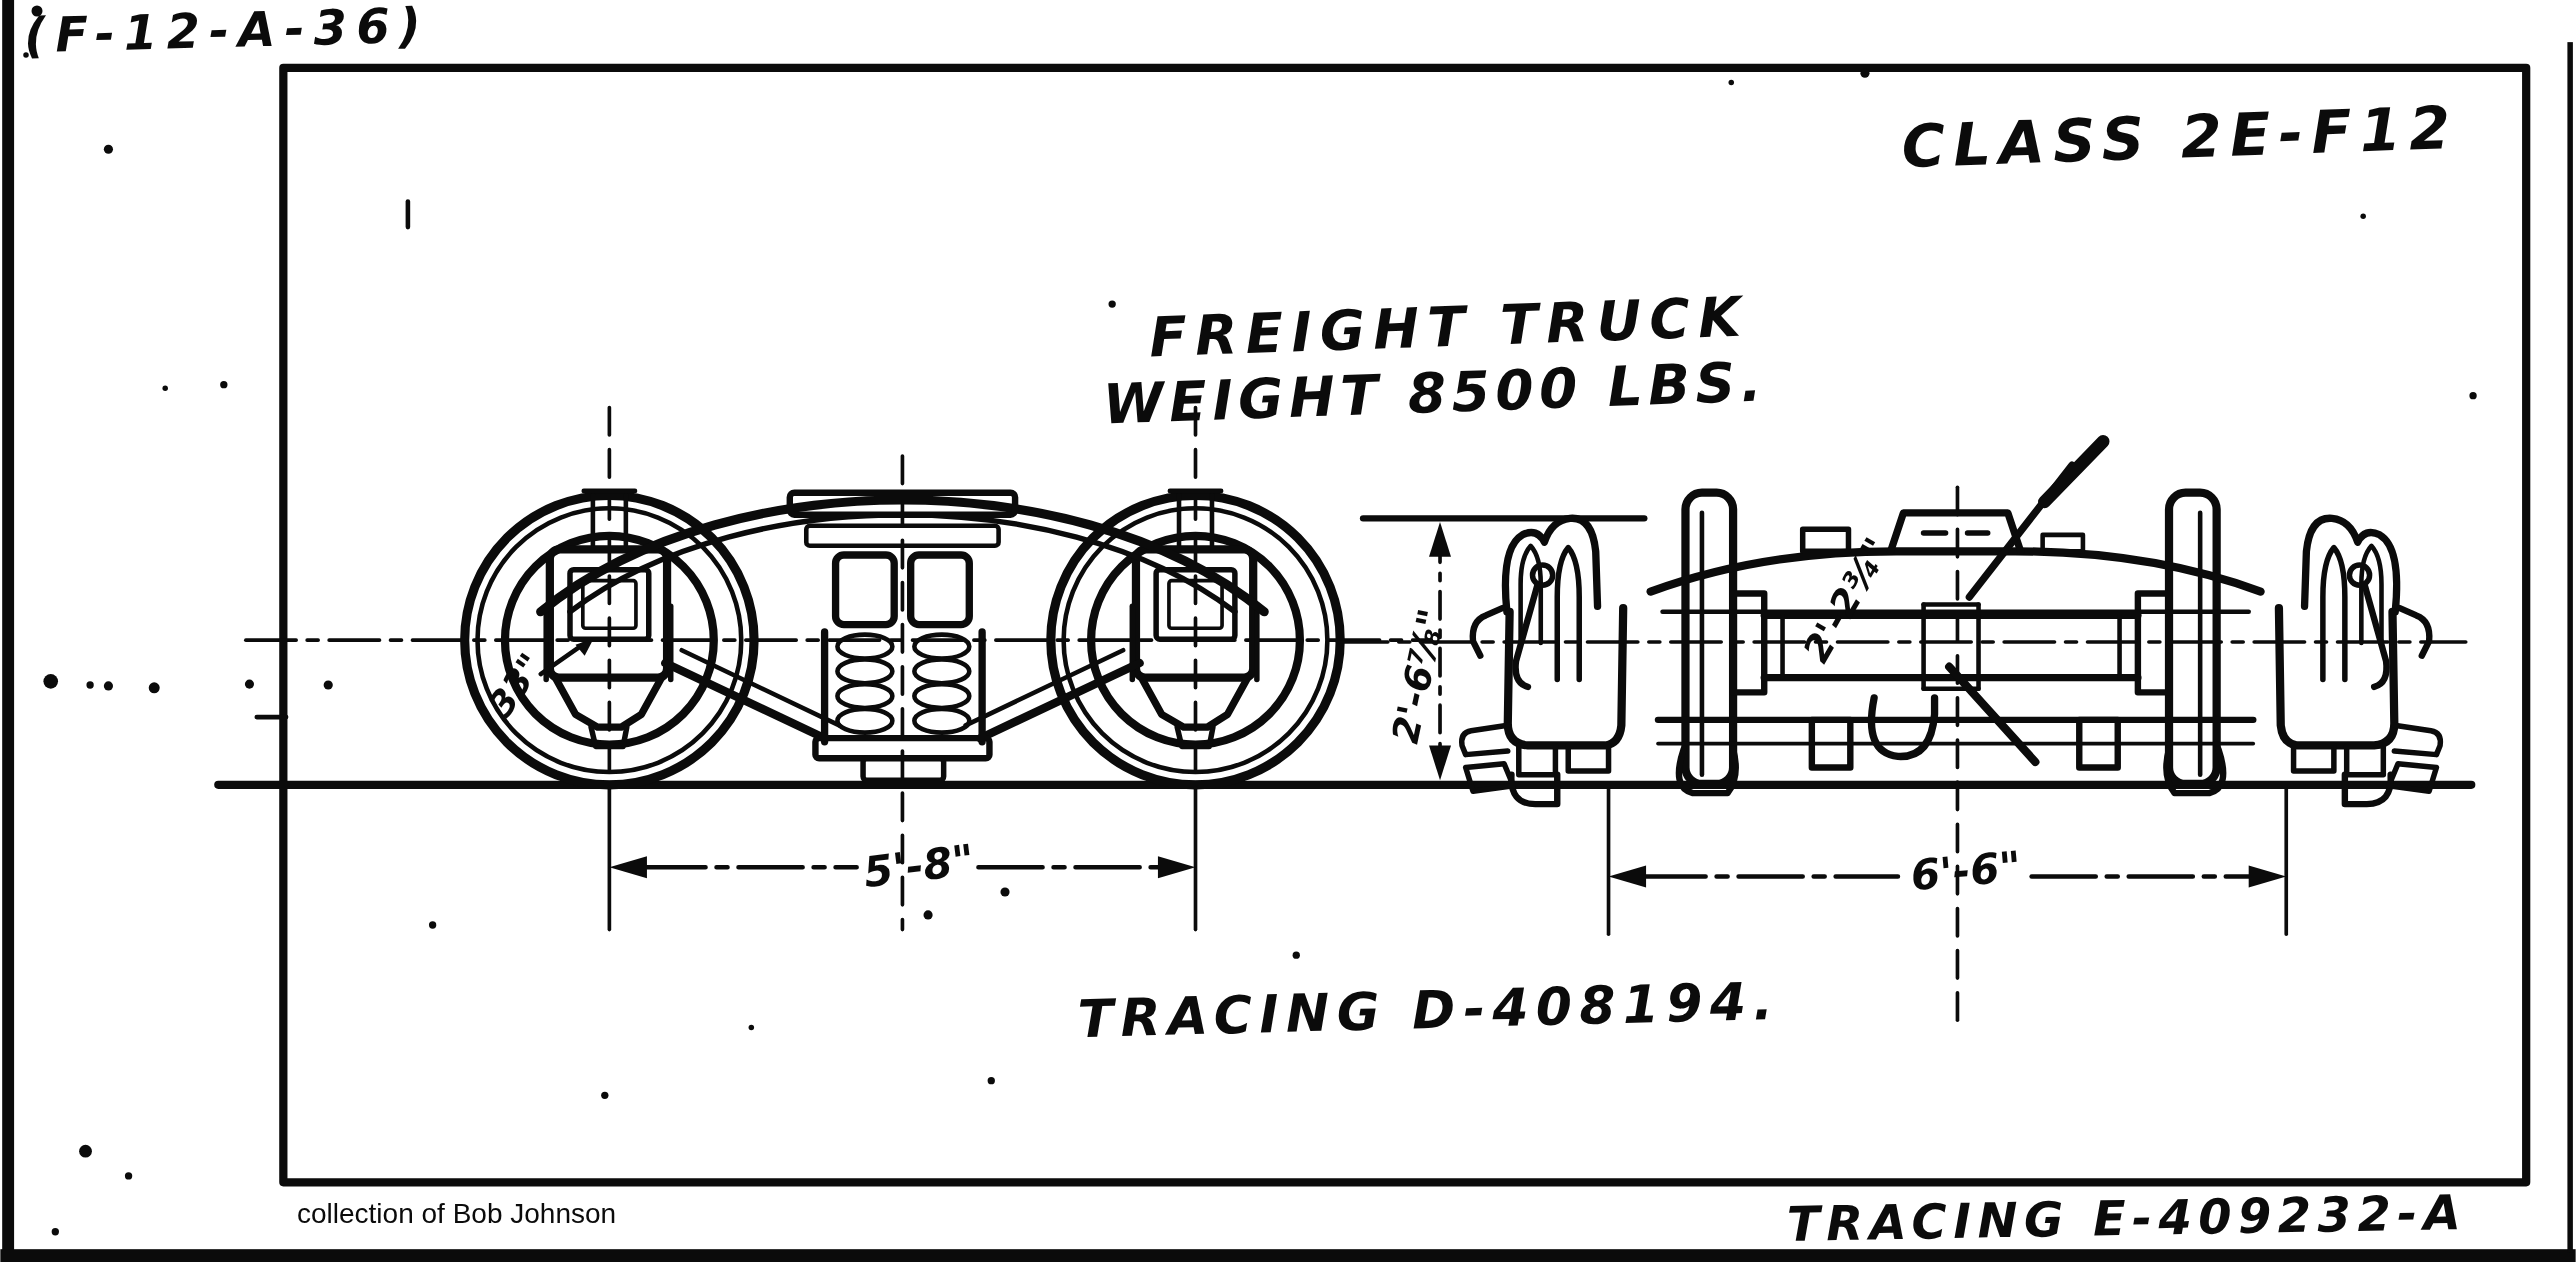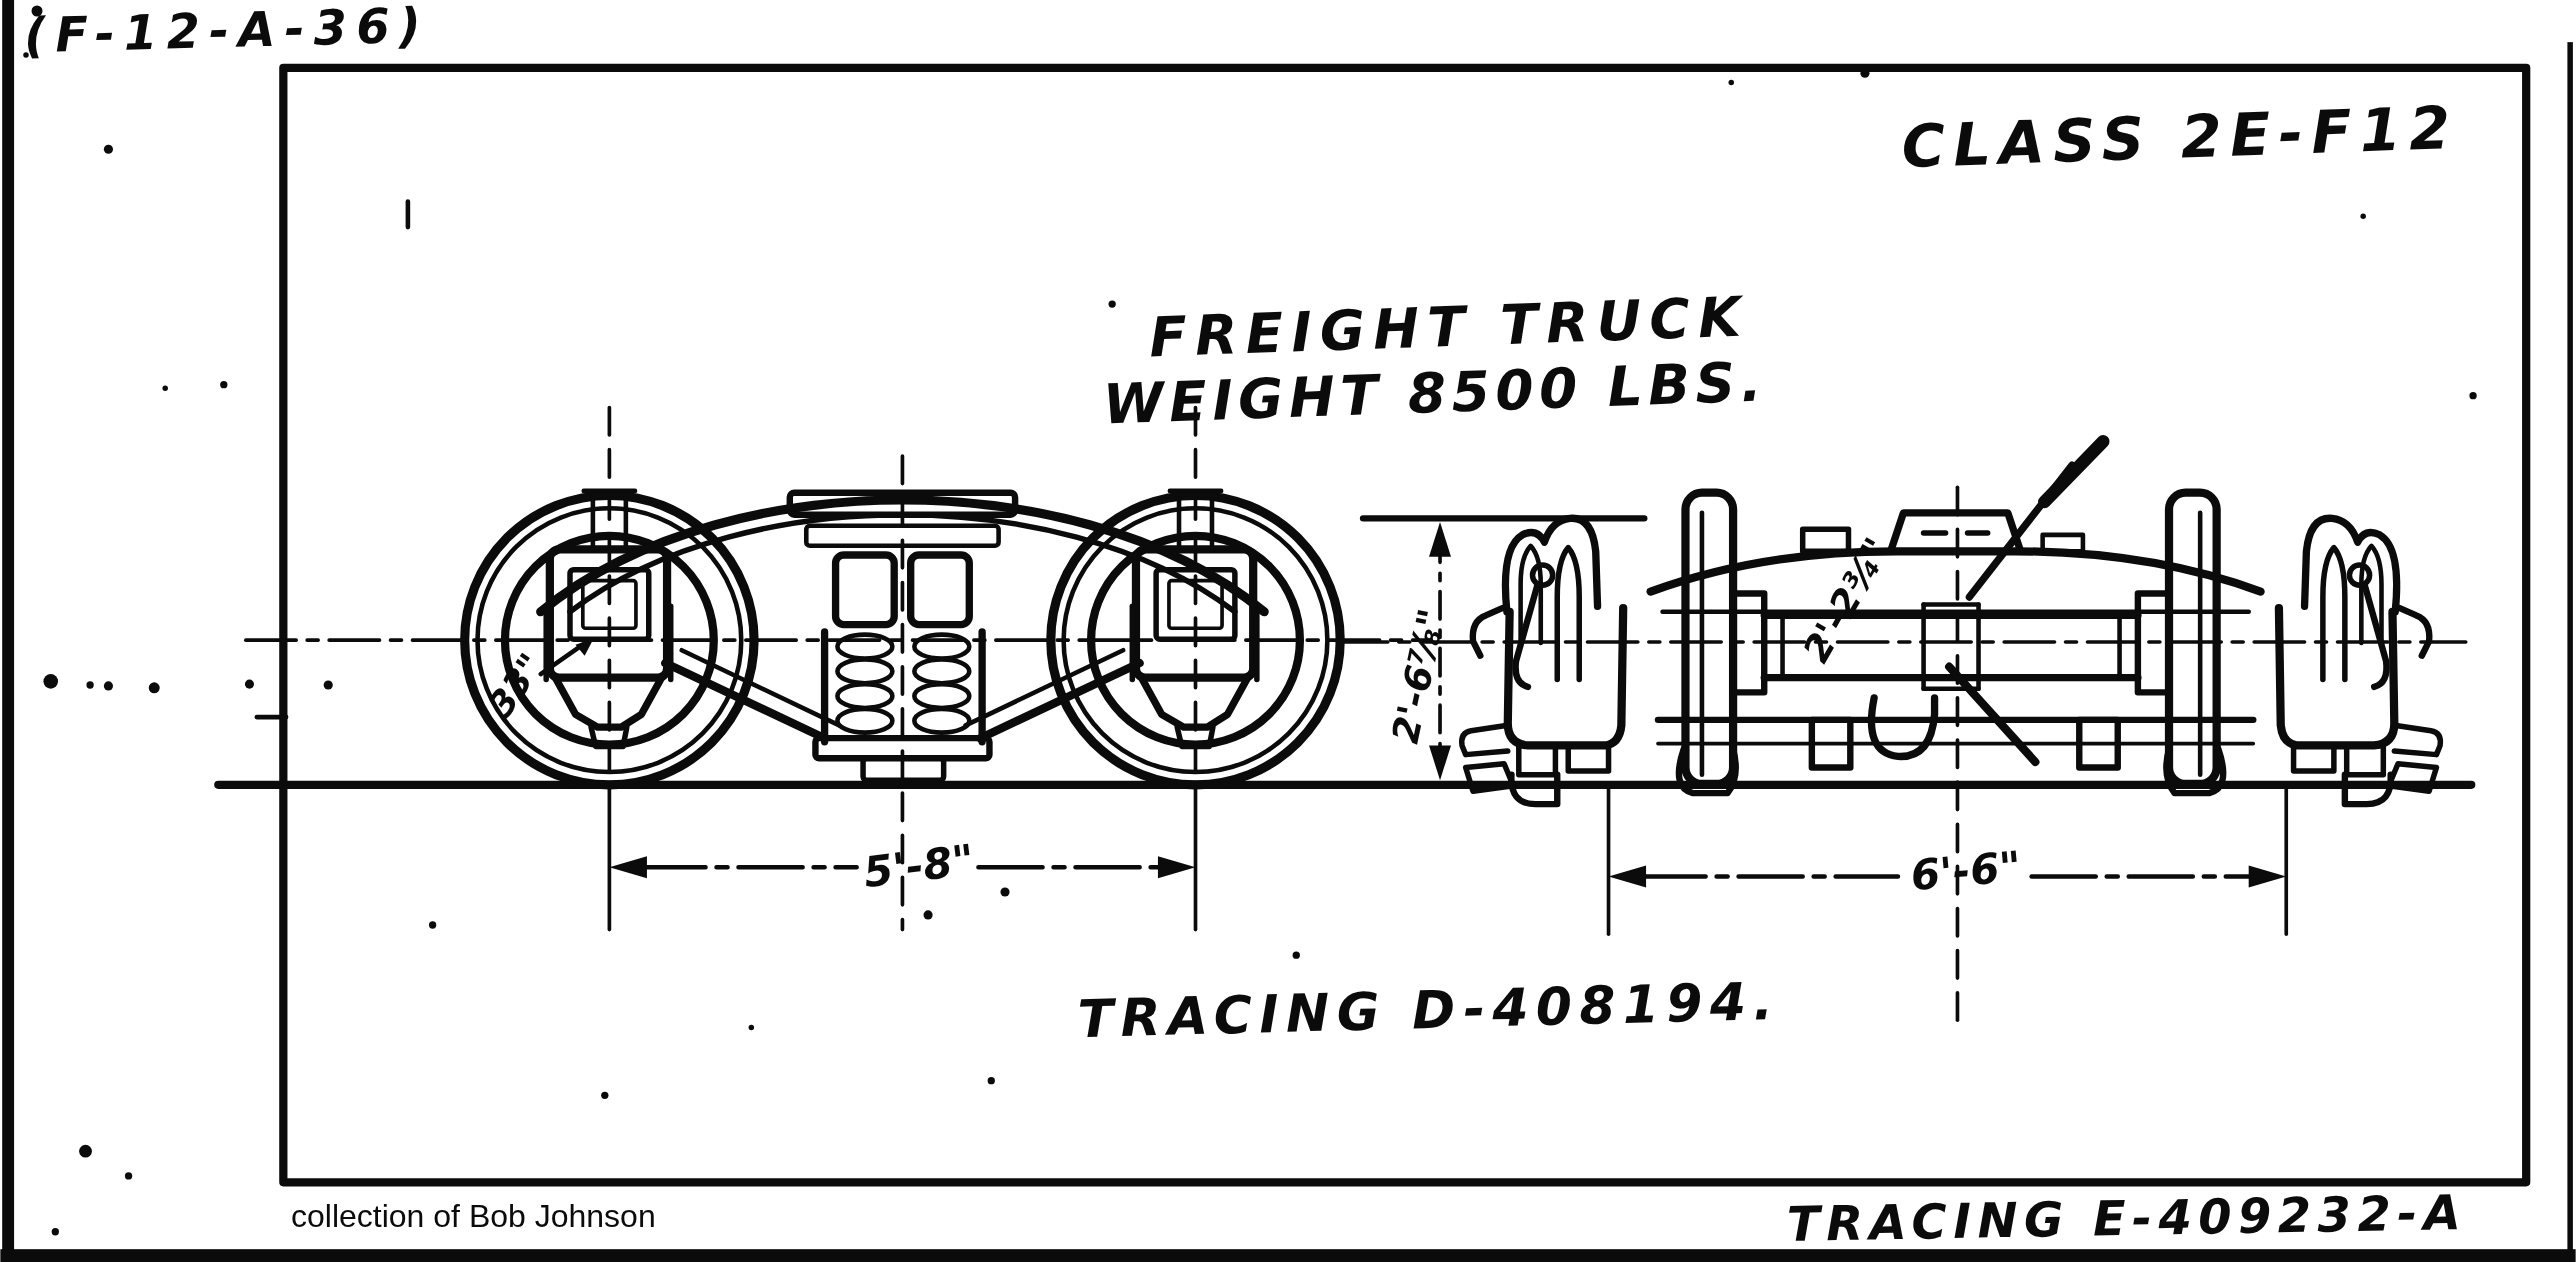--- a/index.html
+++ b/index.html
@@ -215,21 +215,21 @@
   <div class="lbl hand" style="left:24px;top:1.8px;font-size:48px;letter-spacing:9.2px;transform:rotate(-1.5deg);">(F-12-A-36)</div>
 
   <div class="lbl hand ctr" style="left:2180px;top:137px;font-size:59px;letter-spacing:8.2px;transform:translate(-50%,-50%) rotate(-2deg);">CLASS 2E-F12</div>
 
   <div class="lbl hand ctr" style="left:1449px;top:327px;font-size:55px;letter-spacing:8.2px;transform:translate(-50%,-50%) rotate(-2deg);">FREIGHT TRUCK</div>
 
   <div class="lbl hand ctr" style="left:1435px;top:393px;font-size:55px;letter-spacing:5.5px;transform:translate(-50%,-50%) rotate(-2deg);">WEIGHT 8500 LBS.</div>
 
   <div class="lbl hand ctr" style="left:1429px;top:1010px;font-size:52px;letter-spacing:7.3px;transform:translate(-50%,-50%) rotate(-1.5deg);">TRACING D-408194.</div>
 
-  <div class="lbl modern" style="left:291px;top:1198px;font-size:32px;">collection of Bob Johnson</div>
+  <div class="lbl modern" style="left:297px;top:1198px;font-size:28px;">collection of Bob Johnson</div>
 
   <div class="lbl hand ctr" style="left:2127px;top:1218px;font-size:48px;letter-spacing:6.4px;transform:translate(-50%,-50%) rotate(-1deg);">TRACING E-409232-A</div>
 
   <div class="lbl hand ctr" style="left:919px;top:866px;font-size:42px;transform:translate(-50%,-50%) rotate(-7deg);">5'-8"</div>
 
   <div class="lbl hand ctr" style="left:1966px;top:871px;font-size:42px;transform:translate(-50%,-50%) rotate(-5deg);">6'-6"</div>
 
   <div class="lbl hand ctr" style="left:516px;top:685px;font-size:35px;transform:translate(-50%,-50%) rotate(-55deg);">33"</div>
 
   <div class="lbl hand ctr" style="left:1419px;top:676px;font-size:37px;transform:translate(-50%,-50%) rotate(-78deg);">2'-6⅞"</div>

